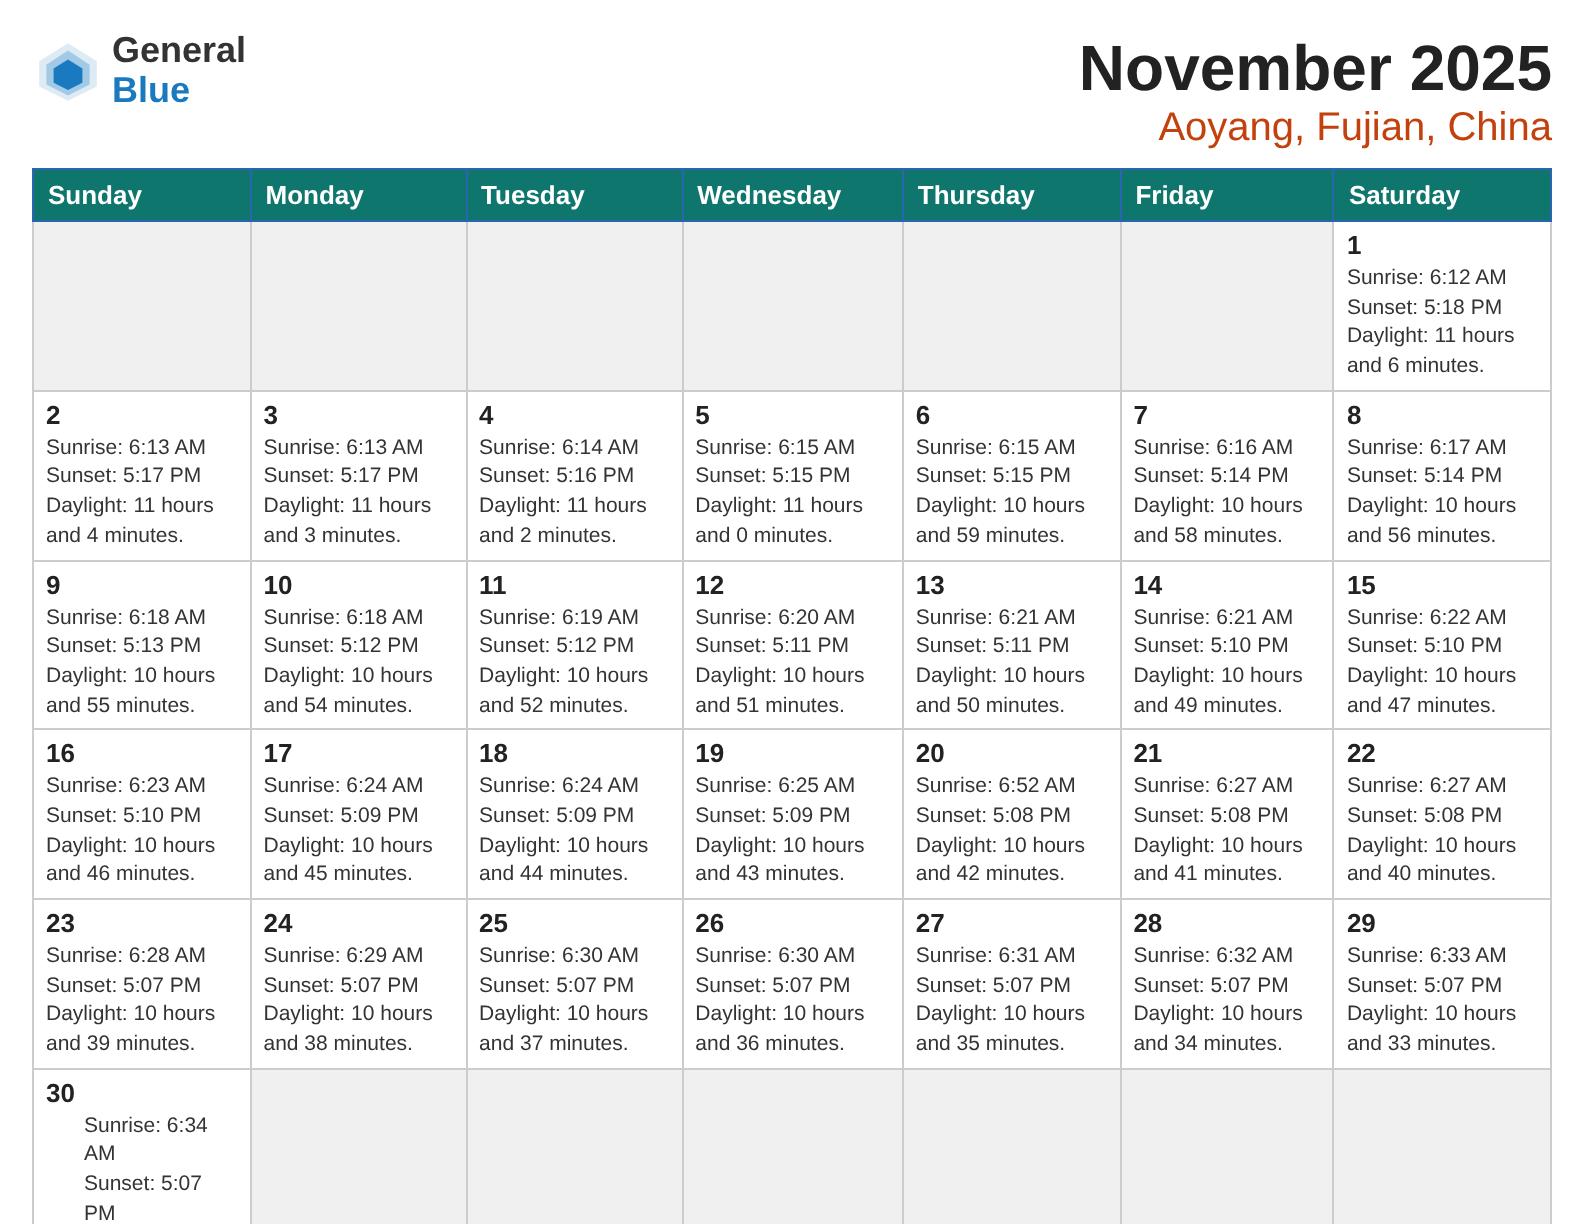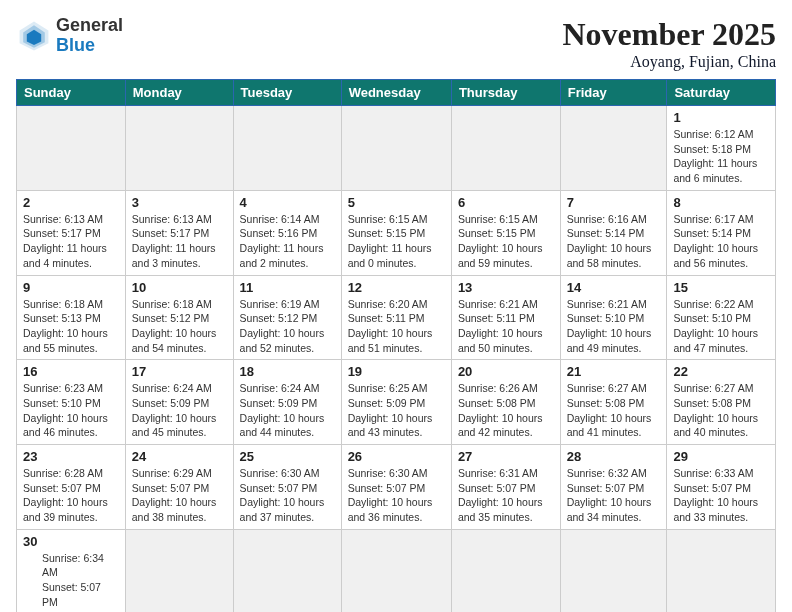--- a/index.html
+++ b/index.html
@@ -29,30 +29,29 @@
     }
     .logo-text span {
       color: #1a7abf;
     }
     .logo-icon {
       width: 36px;
       height: 36px;
     }
     .title-block {
       text-align: right;
-      font-family: Liberation Serif, serif;
     }
     .month-title {
       font-size: 32px;
       font-weight: bold;
       color: #222;
     }
     .subtitle {
-      font-size: 16px;
-      color: #0f172a;
+      font-size: 20px;
+      color: #c2410c;
     }
     .calendar {
       width: 100%;
       border-collapse: collapse;
       border: 1px solid #bbb;
     }
     .calendar th {
       background: #0f766e;
       color: #fff;
       text-align: left;
@@ -246,21 +245,21 @@
 Daylight: 10 hours and 44 minutes.</div>
         </td>
         <td>
           <span class="day-number">19</span>
           <div class="day-info" style="white-space: pre-line;">Sunrise: 6:25 AM
 Sunset: 5:09 PM
 Daylight: 10 hours and 43 minutes.</div>
         </td>
         <td>
           <span class="day-number">20</span>
-          <div class="day-info" style="white-space: pre-line;">Sunrise: 6:26 AM
+          <div class="day-info" style="white-space: pre-line;">Sunrise: 6:52 AM
 Sunset: 5:08 PM
 Daylight: 10 hours and 42 minutes.</div>
         </td>
         <td>
           <span class="day-number">21</span>
           <div class="day-info" style="white-space: pre-line;">Sunrise: 6:27 AM
 Sunset: 5:08 PM
 Daylight: 10 hours and 41 minutes.</div>
         </td>
         <td>

